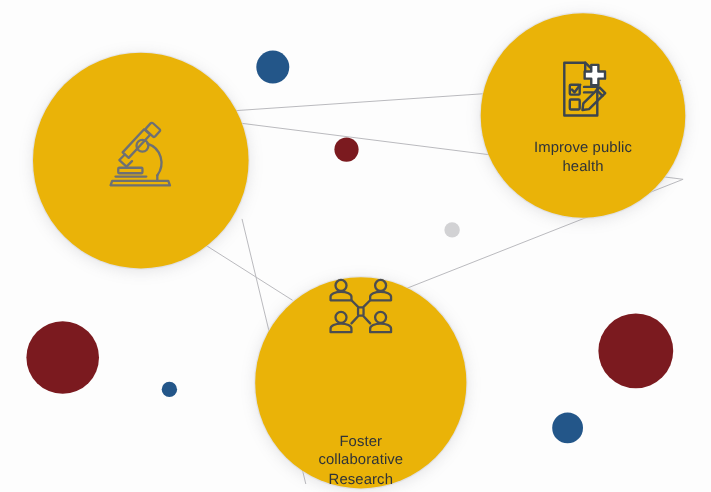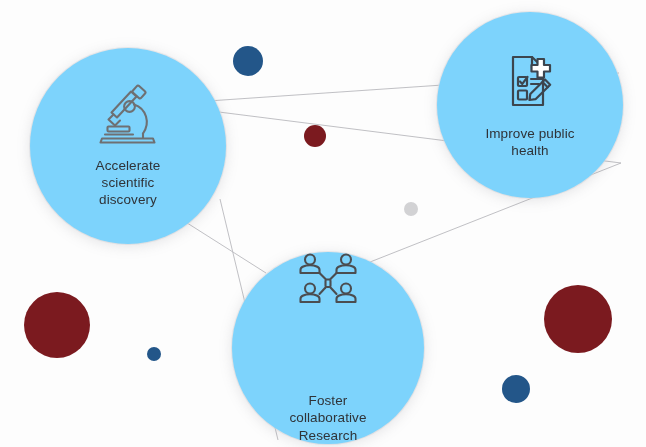--- a/index.html
+++ b/index.html
@@ -23,21 +23,21 @@
   #link-layer {
     position: absolute;
     left: 0;
     top: 0;
     width: 646px;
     height: 447px;
   }
   .node {
     position: absolute;
     border-radius: 50%;
-    background: #7dd3fc;
+    background: #eab308;
     box-shadow: 0 2px 14px rgba(120,120,130,0.20),
                 0 0 0 1px rgba(225,225,230,0.55);
     display: flex;
     flex-direction: column;
     align-items: center;
     justify-content: center;
     box-sizing: border-box;
   }
   .node-icon {
     display: block;
@@ -92,23 +92,20 @@
         <path d="M43.5 12.5 L24 33.5 L18.5 28.5 L38 7.5 Z"></path>
         <path d="M20.5 30.5 L15.5 35.5 L22 41.5 L27 36.5"></path>
         <circle cx="36.5" cy="22.5" r="5.4"></circle>
         <path d="M41 20.5 C53.5 24.5 57.5 39 50 49.5"></path>
         <path d="M50 49.5 L50 54"></path>
         <rect x="14.5" y="42.5" width="22" height="5" rx="1"></rect>
         <path d="M12 50.5 H40"></path>
         <path d="M9 54.5 H60 L61.5 58.5 H7.5 Z"></path>
       </svg>
     </span>
-    <div class="node-label" style="color: rgb(47, 51, 56);">Accelerate
-scientific
-discovery</div>
   </div>
 
   <div class="node" id="node-health" style="left: 437px; top: 12px; width: 186px; height: 186px;">
     <span class="node-icon">
       <svg width="62" height="62" viewBox="0 0 62 62" fill="none" stroke="#3c454e" stroke-width="2.2" stroke-linecap="round" stroke-linejoin="round">
         <path d="M14 6 H33 L44 16.5 V54 H14 Z"></path>
         <path d="M33 6 V17 H44"></path>
         <path d="M38.5 8 h6.5 v6 h6 v6.5 h-6 v6 h-6.5 v-6 h-6 V14 h6 Z" fill="#ffffff"></path>
         <rect x="19" y="26" width="9" height="9" rx="1"></rect>
         <path d="M21 30.5 l2.3 2.4 L28.5 26"></path>

